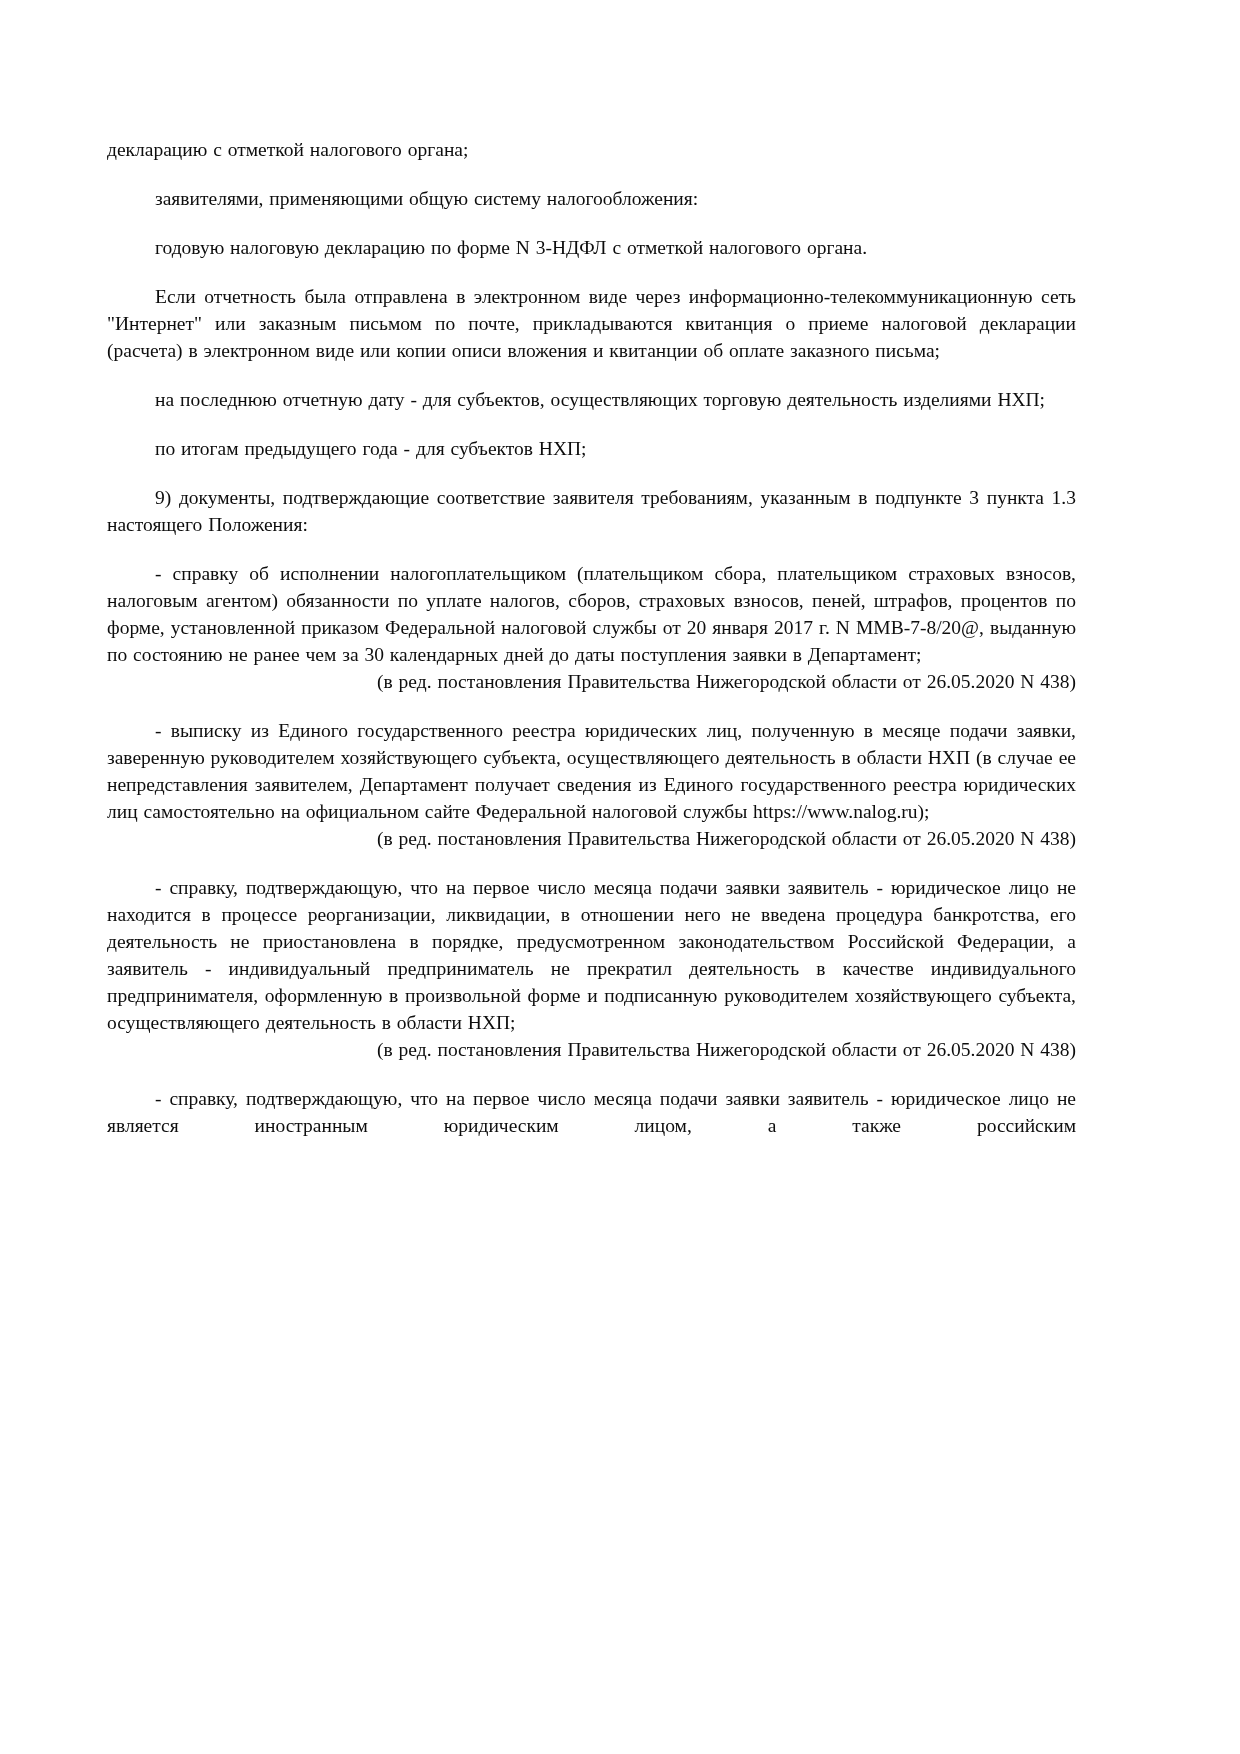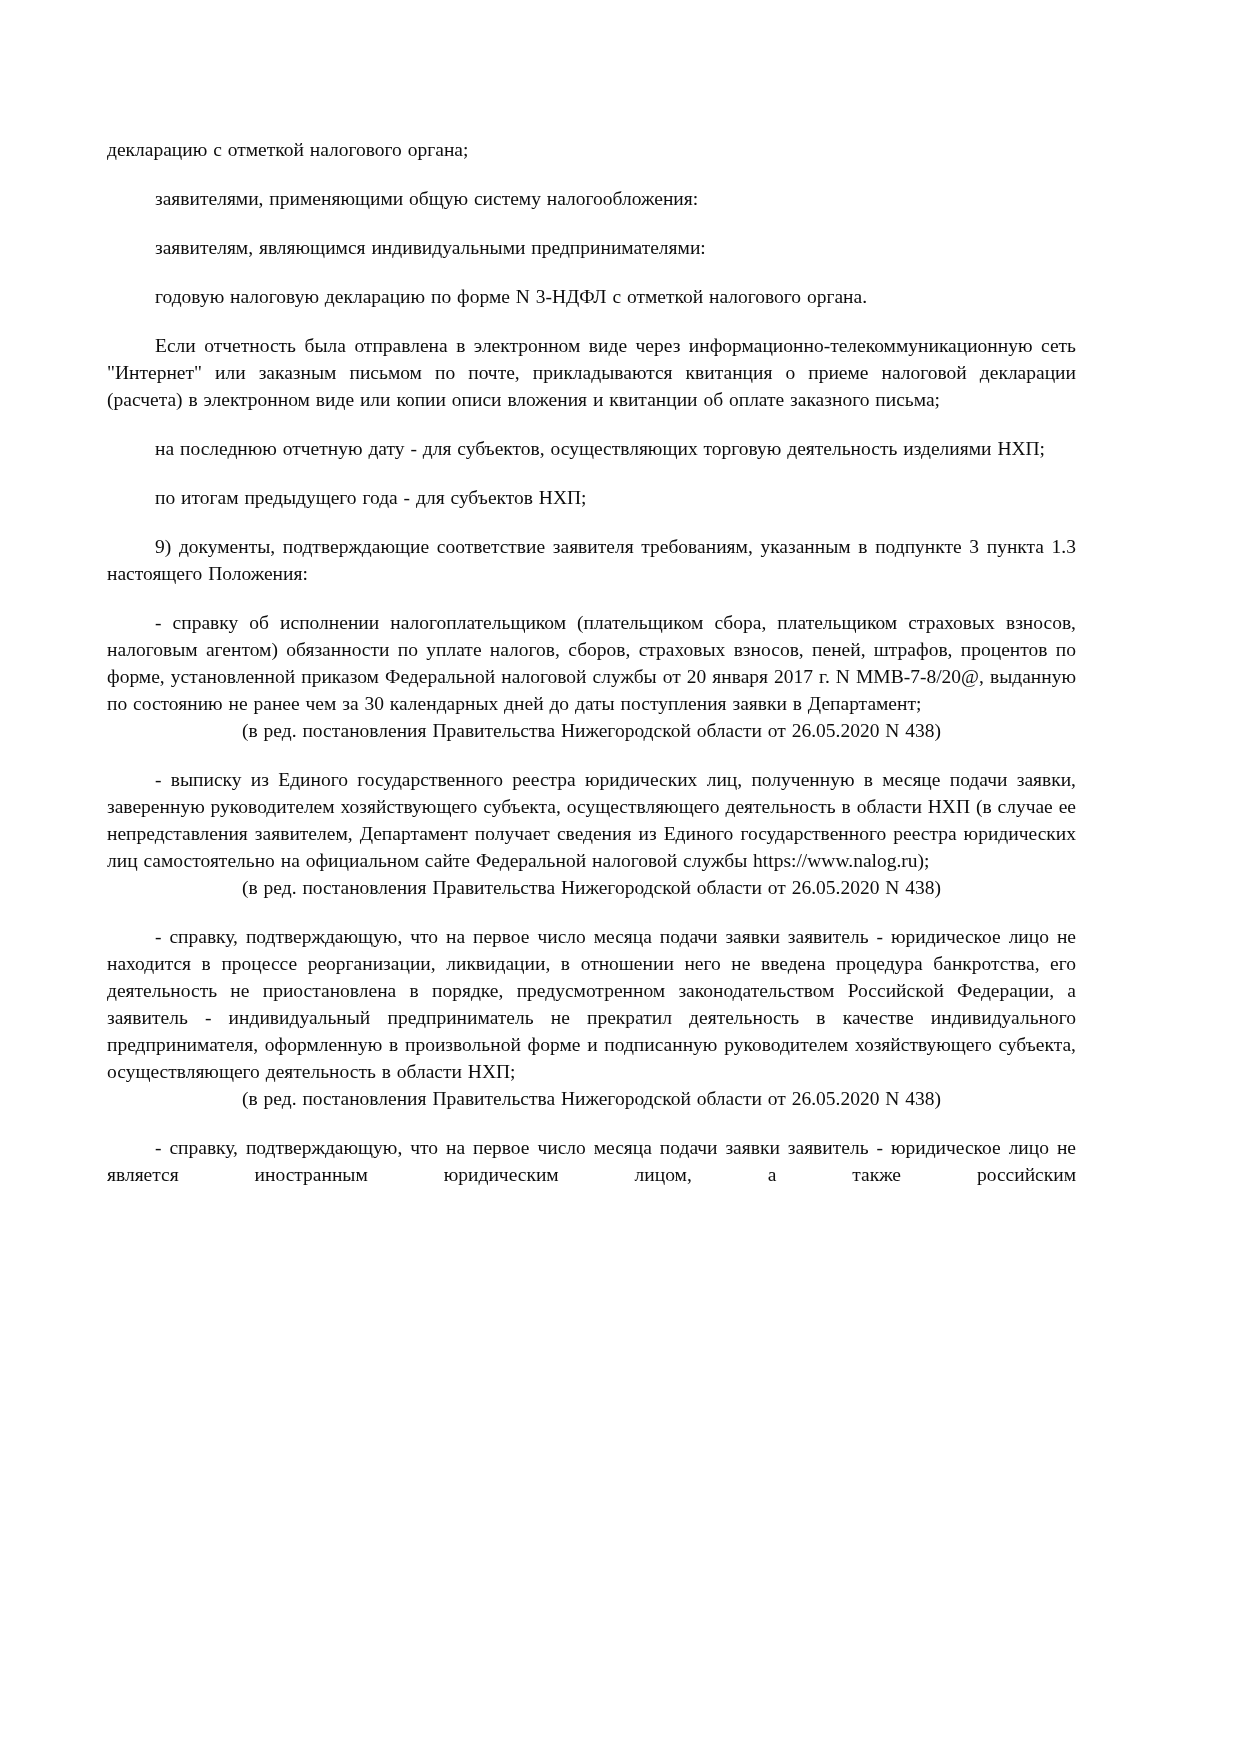--- a/index.html
+++ b/index.html
@@ -39,34 +39,33 @@
   p.para:first-child {
     margin-top: 0;
   }
   p.para.indent {
     text-indent: 48px;
     font-family: Liberation Serif, serif;
   }
   p.para.note {
     margin-top: 0;
     text-indent: 0;
-    text-align: center;
+    text-align: right;
   }
   p.para.justify-last {
     text-align-last: justify;
   }
 </style>
 </head>
 <body>
 
 <div class="page">
   <div class="doc-body">
       <p class="para">декларацию с отметкой налогового органа;</p>
       <p class="para indent gap">заявителями, применяющими общую систему налогообложения:</p>
-      <p class="para indent gap">заявителям, являющимся индивидуальными предпринимателями:</p>
       <p class="para indent gap">годовую налоговую декларацию по форме N 3-НДФЛ с отметкой налогового органа.</p>
       <p class="para indent gap">Если отчетность была отправлена в электронном виде через информационно-телекоммуникационную сеть "Интернет" или заказным письмом по почте, прикладываются квитанция о приеме налоговой декларации (расчета) в электронном виде или копии описи вложения и квитанции об оплате заказного письма;</p>
       <p class="para indent gap">на последнюю отчетную дату - для субъектов, осуществляющих торговую деятельность изделиями НХП;</p>
       <p class="para indent gap">по итогам предыдущего года - для субъектов НХП;</p>
       <p class="para indent gap">9) документы, подтверждающие соответствие заявителя требованиям, указанным в подпункте 3 пункта 1.3 настоящего Положения:</p>
       <p class="para indent gap">- справку об исполнении налогоплательщиком (плательщиком сбора, плательщиком страховых взносов, налоговым агентом) обязанности по уплате налогов, сборов, страховых взносов, пеней, штрафов, процентов по форме, установленной приказом Федеральной налоговой службы от 20 января 2017 г. N ММВ-7-8/20@, выданную по состоянию не ранее чем за 30 календарных дней до даты поступления заявки в Департамент;</p>
       <p class="para note">(в ред. постановления Правительства Нижегородской области от 26.05.2020 N 438)</p>
       <p class="para indent gap">- выписку из Единого государственного реестра юридических лиц, полученную в месяце подачи заявки, заверенную руководителем хозяйствующего субъекта, осуществляющего деятельность в области НХП (в случае ее непредставления заявителем, Департамент получает сведения из Единого государственного реестра юридических лиц самостоятельно на официальном сайте Федеральной налоговой службы https://www.nalog.ru);</p>
       <p class="para note">(в ред. постановления Правительства Нижегородской области от 26.05.2020 N 438)</p>
       <p class="para indent gap">- справку, подтверждающую, что на первое число месяца подачи заявки заявитель - юридическое лицо не находится в процессе реорганизации, ликвидации, в отношении него не введена процедура банкротства, его деятельность не приостановлена в порядке, предусмотренном законодательством Российской Федерации, а заявитель - индивидуальный предприниматель не прекратил деятельность в качестве индивидуального предпринимателя, оформленную в произвольной форме и подписанную руководителем хозяйствующего субъекта, осуществляющего деятельность в области НХП;</p>

